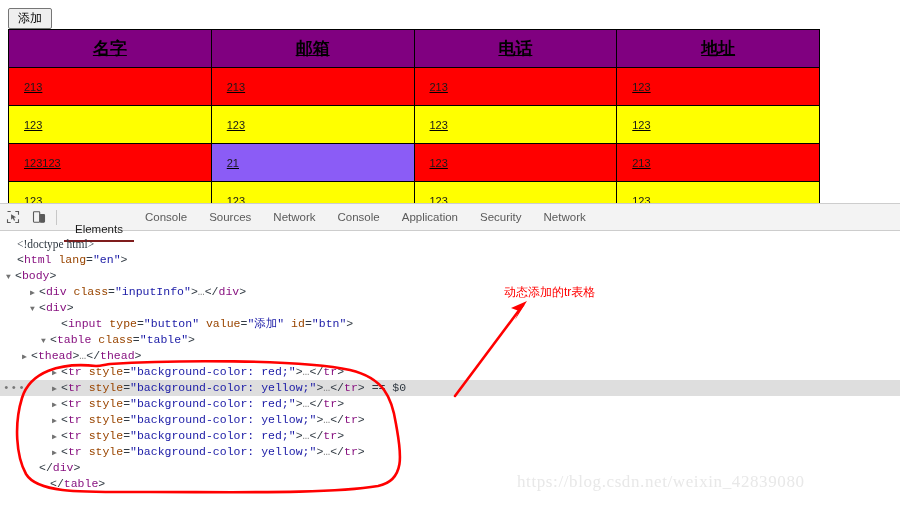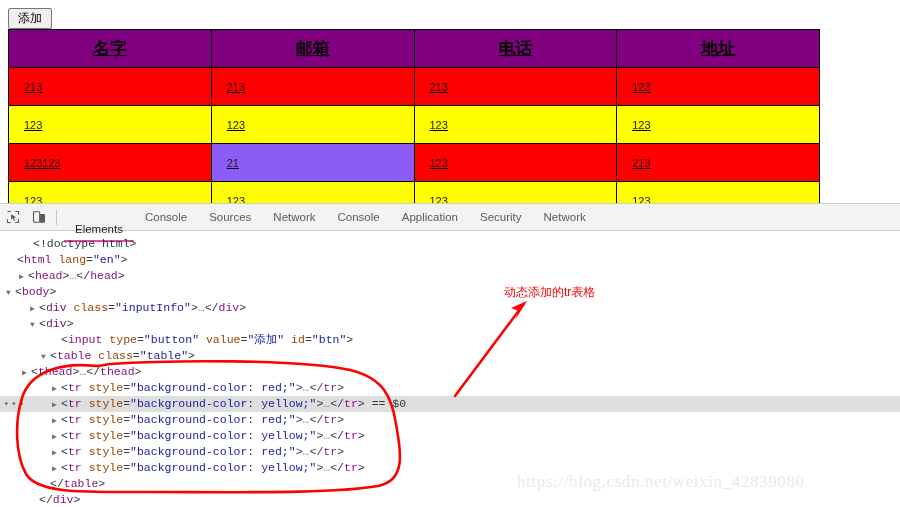--- a/index.html
+++ b/index.html
@@ -121,21 +121,21 @@
     color: #5a5a5a;
     padding: 0 11px;
     height: 26px;
     line-height: 27px;
     box-sizing: border-box;
     cursor: default;
     white-space: nowrap;
   }
   .dt-tab.active {
     color: #1a1a1a;
-    border-bottom: 2px solid #ec4899;
+    border-bottom: 2px solid #7f1d1d;
     margin-top: 24px;
   }
 
   
   #dom-tree {
     position: relative;
     font-family: "Liberation Mono", monospace;
     font-size: 11.5px;
     line-height: 16px;
     color: #303942;
@@ -268,37 +268,36 @@
     <div class="dt-tab">Console</div>
     <div class="dt-tab">Sources</div>
     <div class="dt-tab">Network</div>
     <div class="dt-tab">Console</div>
     <div class="dt-tab">Application</div>
     <div class="dt-tab">Security</div>
     <div class="dt-tab">Network</div>
   </div>
 
   <div id="dom-tree">
-      <div class="dom-line" style="padding-left: 24px;"><span class="tw"></span><span class="punc">&lt;!doctype html&gt;</span></div>
+      <div class="dom-line" style="padding-left: 8px; font-family: Liberation Serif, serif;"><span class="tw"></span><span class="punc">&lt;!doctype html&gt;</span></div>
       <div class="dom-line" style="padding-left: 8px;"><span class="tw"></span><span class="punc">&lt;</span><span class="tag">html</span><span class="punc"> </span><span class="attr">lang</span><span class="punc">=</span><span class="val">"en"</span><span class="punc">&gt;</span></div>
-      <div class="dom-line" style="padding-left: 19px;"><span class="tw">▶</span><span class="punc">&lt;</span><span class="tag">head</span><span class="punc">&gt;</span><span class="ell">…</span><span class="punc">&lt;/</span><span class="tag">head</span><span class="punc">&gt;</span></div>
       <div class="dom-line" style="padding-left: 6px;"><span class="tw">▼</span><span class="punc">&lt;</span><span class="tag">body</span><span class="punc">&gt;</span></div>
       <div class="dom-line" style="padding-left: 30px;"><span class="tw">▶</span><span class="punc">&lt;</span><span class="tag">div</span><span class="punc"> </span><span class="attr">class</span><span class="punc">=</span><span class="val">"inputInfo"</span><span class="punc">&gt;</span><span class="ell">…</span><span class="punc">&lt;/</span><span class="tag">div</span><span class="punc">&gt;</span></div>
       <div class="dom-line" style="padding-left: 30px;"><span class="tw">▼</span><span class="punc">&lt;</span><span class="tag">div</span><span class="punc">&gt;</span></div>
       <div class="dom-line" style="padding-left: 52px;"><span class="tw"></span><span class="punc">&lt;</span><span class="tag">input</span><span class="punc"> </span><span class="attr">type</span><span class="punc">=</span><span class="val">"button"</span><span class="punc"> </span><span class="attr">value</span><span class="punc">=</span><span class="val">"添加"</span><span class="punc"> </span><span class="attr">id</span><span class="punc">=</span><span class="val">"btn"</span><span class="punc">&gt;</span></div>
       <div class="dom-line" style="padding-left: 41px;"><span class="tw">▼</span><span class="punc">&lt;</span><span class="tag">table</span><span class="punc"> </span><span class="attr">class</span><span class="punc">=</span><span class="val">"table"</span><span class="punc">&gt;</span></div>
       <div class="dom-line" style="padding-left: 22px;"><span class="tw">▶</span><span class="punc">&lt;</span><span class="tag">thead</span><span class="punc">&gt;</span><span class="ell">…</span><span class="punc">&lt;/</span><span class="tag">thead</span><span class="punc">&gt;</span></div>
       <div class="dom-line" style="padding-left: 52px;"><span class="tw">▶</span><span class="punc">&lt;</span><span class="tag">tr</span><span class="punc"> </span><span class="attr">style</span><span class="punc">=</span><span class="val">"background-color: red;"</span><span class="punc">&gt;</span><span class="ell">…</span><span class="punc">&lt;/</span><span class="tag">tr</span><span class="punc">&gt;</span></div>
       <div class="dom-line selected" style="padding-left: 52px;"><span class="dots-marker">•••</span><span class="tw">▶</span><span class="punc">&lt;</span><span class="tag">tr</span><span class="punc"> </span><span class="attr">style</span><span class="punc">=</span><span class="val">"background-color: yellow;"</span><span class="punc">&gt;</span><span class="ell">…</span><span class="punc">&lt;/</span><span class="tag">tr</span><span class="punc">&gt;</span><span class="dollar"> == $0</span></div>
       <div class="dom-line" style="padding-left: 52px;"><span class="tw">▶</span><span class="punc">&lt;</span><span class="tag">tr</span><span class="punc"> </span><span class="attr">style</span><span class="punc">=</span><span class="val">"background-color: red;"</span><span class="punc">&gt;</span><span class="ell">…</span><span class="punc">&lt;/</span><span class="tag">tr</span><span class="punc">&gt;</span></div>
       <div class="dom-line" style="padding-left: 52px;"><span class="tw">▶</span><span class="punc">&lt;</span><span class="tag">tr</span><span class="punc"> </span><span class="attr">style</span><span class="punc">=</span><span class="val">"background-color: yellow;"</span><span class="punc">&gt;</span><span class="ell">…</span><span class="punc">&lt;/</span><span class="tag">tr</span><span class="punc">&gt;</span></div>
       <div class="dom-line" style="padding-left: 52px;"><span class="tw">▶</span><span class="punc">&lt;</span><span class="tag">tr</span><span class="punc"> </span><span class="attr">style</span><span class="punc">=</span><span class="val">"background-color: red;"</span><span class="punc">&gt;</span><span class="ell">…</span><span class="punc">&lt;/</span><span class="tag">tr</span><span class="punc">&gt;</span></div>
       <div class="dom-line" style="padding-left: 52px;"><span class="tw">▶</span><span class="punc">&lt;</span><span class="tag">tr</span><span class="punc"> </span><span class="attr">style</span><span class="punc">=</span><span class="val">"background-color: yellow;"</span><span class="punc">&gt;</span><span class="ell">…</span><span class="punc">&lt;/</span><span class="tag">tr</span><span class="punc">&gt;</span></div>
+      <div class="dom-line" style="padding-left: 30px;"><span class="tw"></span><span class="punc">&lt;/</span><span class="tag">div</span><span class="punc">&gt;</span></div>
       <div class="dom-line" style="padding-left: 41px;"><span class="tw"></span><span class="punc">&lt;/</span><span class="tag">table</span><span class="punc">&gt;</span></div>
-      <div class="dom-line" style="padding-left: 30px;"><span class="tw"></span><span class="punc">&lt;/</span><span class="tag">div</span><span class="punc">&gt;</span></div>
     </div>
 </div>
 
 <svg id="annotations" viewBox="0 0 900 507" width="900" height="507">
 
   <path d="M 96 366 C 60 362 30 372 22 398 C 14 424 16 456 26 474
            C 38 494 84 492 150 492 C 240 492 330 494 378 486
            C 408 480 400 448 396 424 C 392 398 384 378 350 370
            C 300 359 170 360 110 364 C 104 365 100 366 96 366 Z" fill="none" stroke="#ff0000" stroke-width="2.6" stroke-linecap="round"></path>
 

